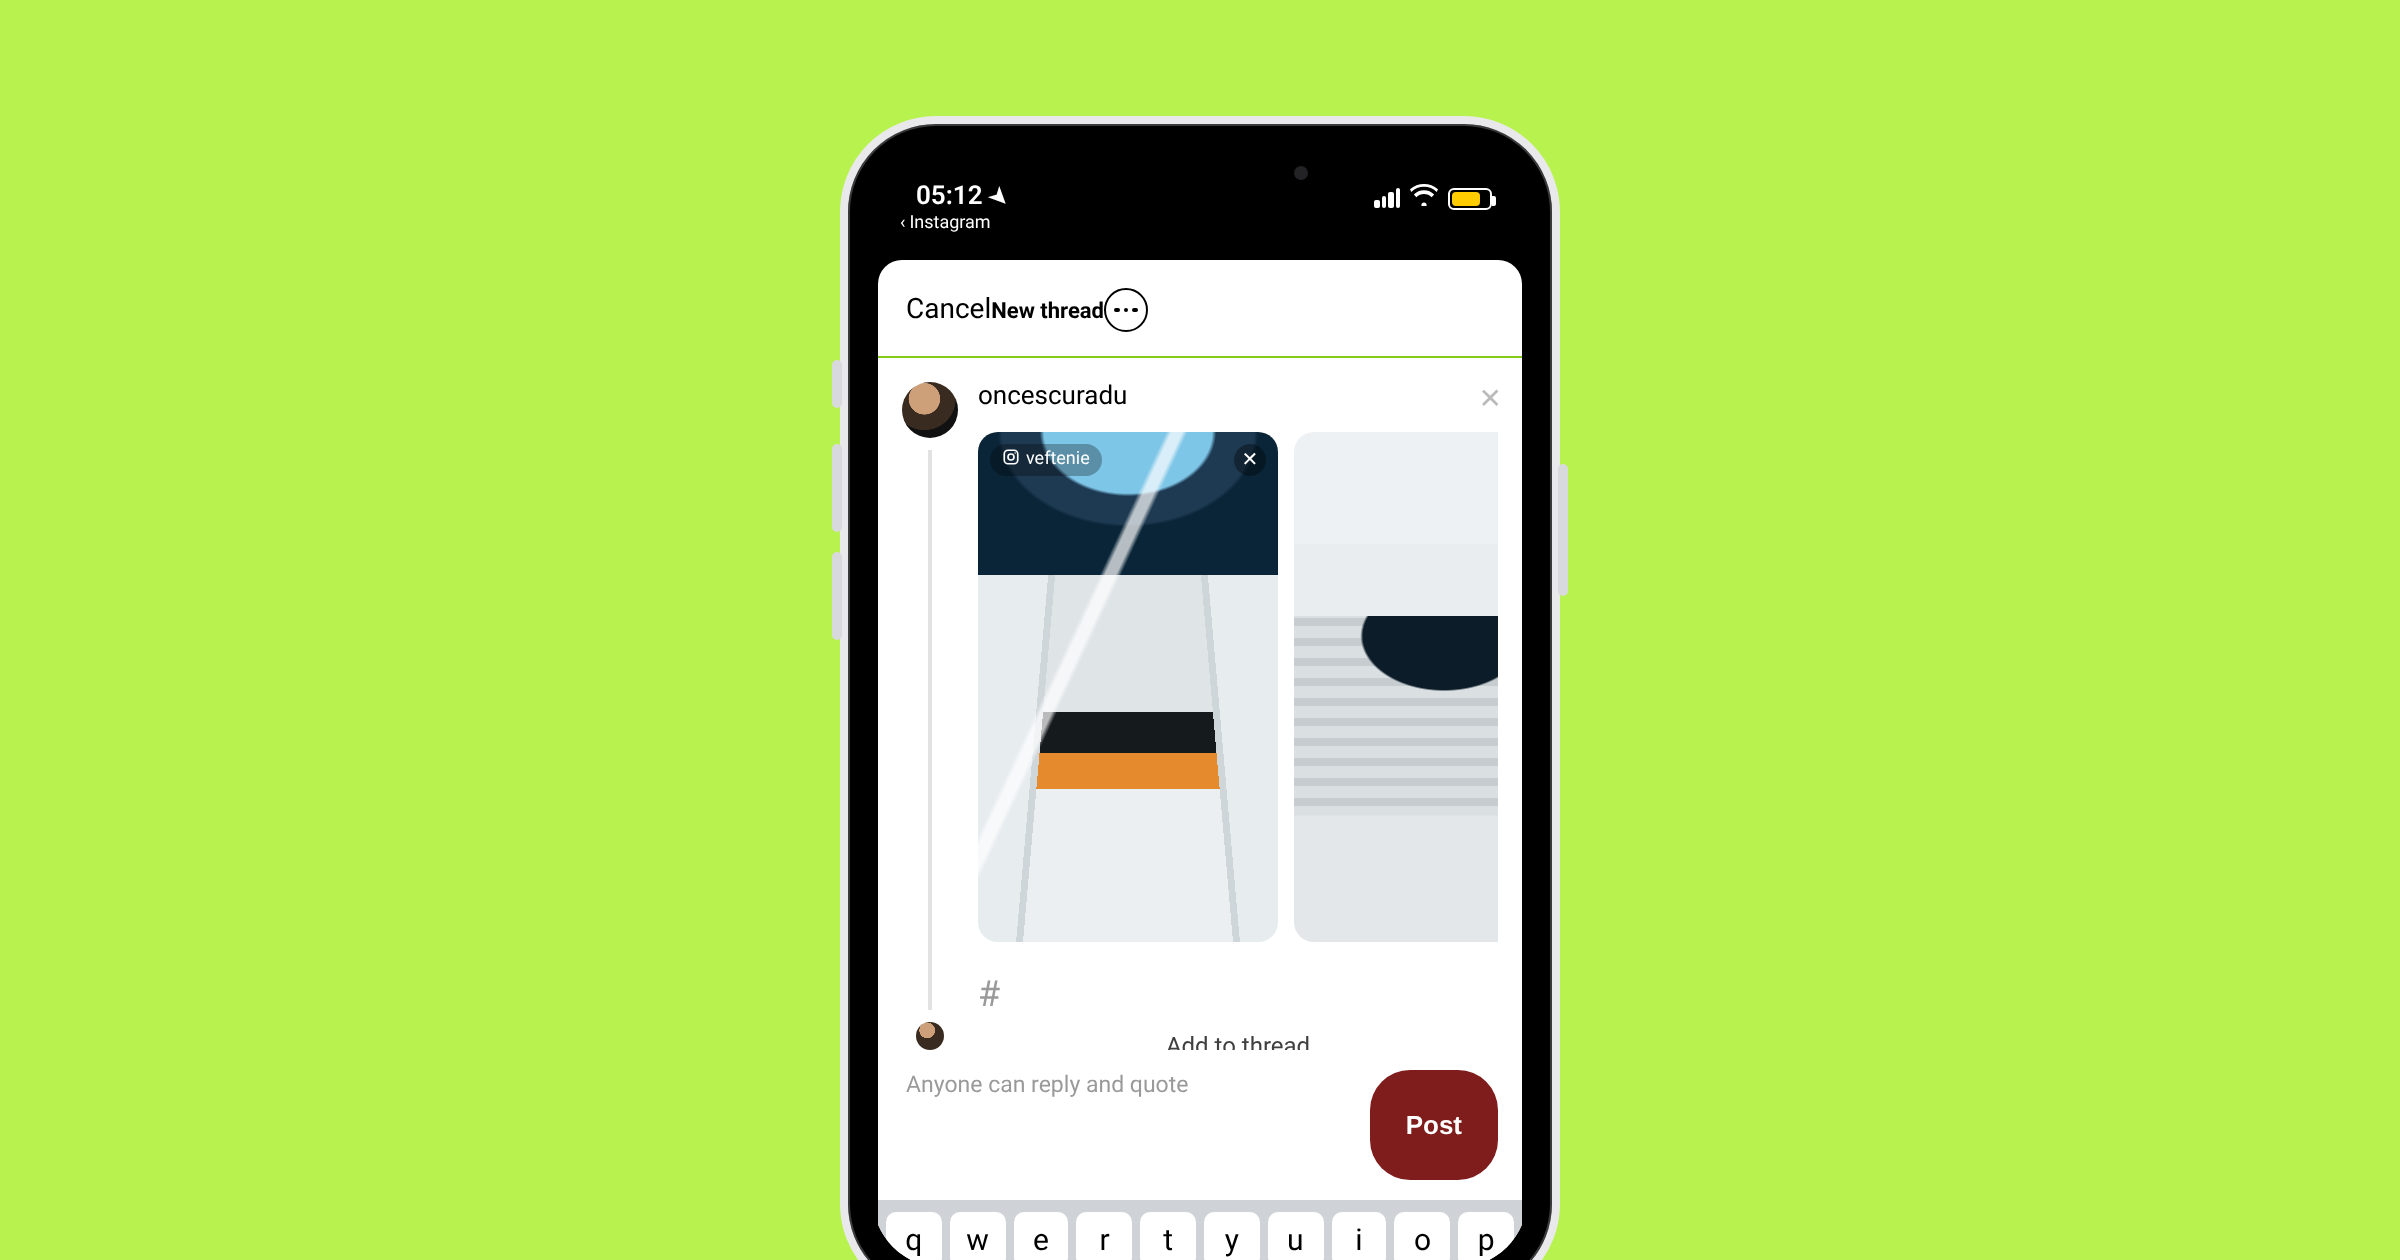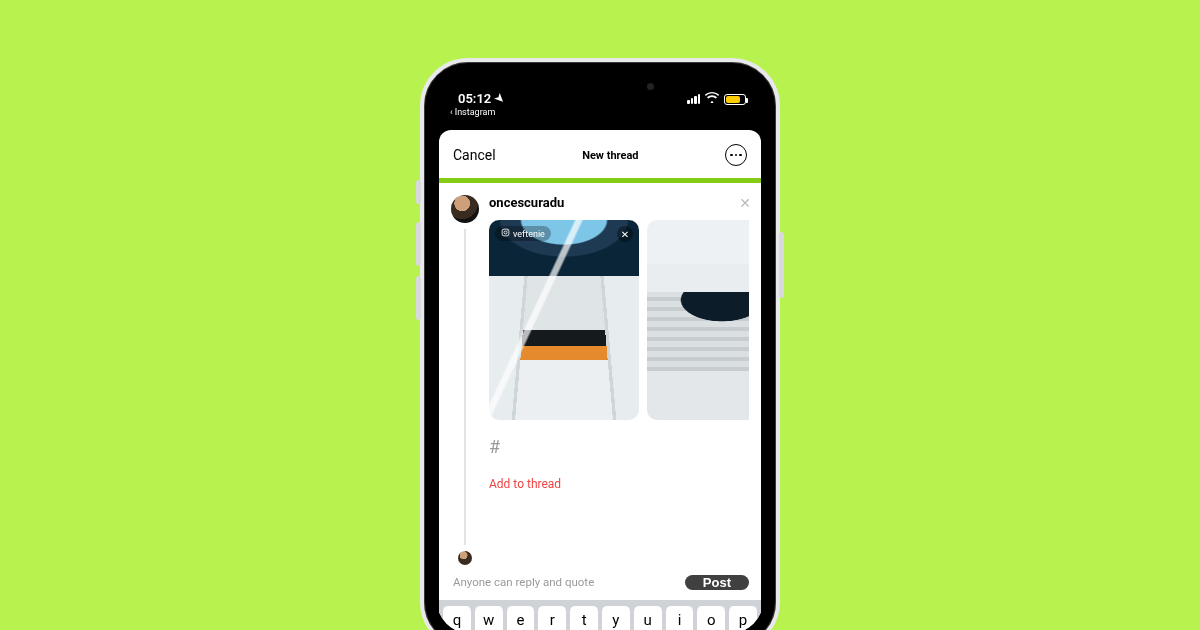--- a/index.html
+++ b/index.html
@@ -70,41 +70,41 @@
     color:#fff; font-size:9px; padding:1px 0 4px 14px; display:flex; align-items:center; gap:2px;
   }
   .back-app .chev{ font-size:9px;}
   .sheet {
     background:#fff; border-radius:12px 12px 0 0;
     position:absolute; left:3px; right:3px; top:56px; bottom:0;
     display:flex; flex-direction:column;
     overflow:hidden;
   }
   .sheet-header{
-    display:flex; align-items:center; justify-content:space-between;
-    padding: 14px 14px 12px; border-bottom:5px solid #84cc16;
+    display:flex; align-items:center; justify-content:flex-start;
+    padding: 14px 14px 12px; border-bottom:1px solid #84cc16;
   }
   .cancel{ font-size:14px; color:#000;}
   .title{ font-size:11px; font-weight:700; color:#000;}
   .more{ width:22px;height:22px;border:1.5px solid #000;border-radius:50%;display:flex;align-items:center;justify-content:center;}
   .more span{ width:2.5px;height:2.5px;border-radius:50%;background:#000;margin:0 1px;}
   .compose{
     flex:1; padding:12px 12px 0 12px; display:flex; gap:10px; overflow:hidden;
   }
   .av-col{ width:28px; display:flex; flex-direction:column; align-items:center;}
   .avatar{ width:28px;height:28px;border-radius:50%; background: radial-gradient(circle at 40% 30%, #cda07a 0 30%, #3a2b20 31% 60%, #111 61% 100%);}
   .thread-line{ flex:1; width:2px; background:#e2e2e2; margin-top:6px; margin-bottom:6px;}
   .avatar-small{ width:14px;height:14px;border-radius:50%; background: radial-gradient(circle at 40% 30%, #cda07a 0 30%, #3a2b20 31% 100%);}
   .content-col{ flex:1; min-width:0; position:relative;}
-  .uname{ font-weight:700; font-size:13px;}
+  .uname{ font-weight:400; font-size:13px;}
   .remove-x{ position:absolute; right:-2px; top:0; color:#bbb; font-size:14px;}
   .placeholder{ color:#9a9a9a; font-size:13px; margin-top:2px;}
   .caret{ display:inline-block; width:1px; height:14px; background:#2d6ad6; vertical-align:middle; margin-right:1px;}
   .attachments{ margin-top:10px; display:flex; gap:8px; overflow:hidden;}
-  .att{ width:150px; height:200px; border-radius:10px; overflow:hidden; position:relative; flex-shrink:0;}
+  .att{ width:150px; height:255px; border-radius:10px; overflow:hidden; position:relative; flex-shrink:0;}
   .att .badge{ position:absolute; top:6px; left:6px; background:rgba(0,0,0,.28); color:#fff; font-size:9px; padding:2px 6px; border-radius:10px; display:flex; align-items:center; gap:3px;}
   .att .close{ position:absolute; top:6px; right:6px; width:16px;height:16px;border-radius:50%;background:rgba(0,0,0,.35);color:#fff;display:flex;align-items:center;justify-content:center;font-size:10px;}
   
   .att.photo1{
     background:
       linear-gradient(115deg, rgba(255,255,255,.0) 0 35%, rgba(255,255,255,.7) 36% 38%, rgba(255,255,255,.0) 39%),
       radial-gradient(ellipse 140% 60% at 50% 0%, #7ec6e8 0 20%, #1e3a52 21% 30%, transparent 31%),
       linear-gradient(180deg, #0a2538 0 28%, transparent 28%),
       linear-gradient( 95deg, #e7ecef 0 24%, #cfd6da 24% 26%, transparent 26%),
       linear-gradient(-95deg, #e7ecef 0 24%, #cfd6da 24% 26%, transparent 26%),
@@ -113,29 +113,29 @@
   .att.photo2{
     background:
       linear-gradient(180deg, #eef1f3 0 22%, transparent 22%),
       repeating-linear-gradient(90deg, #0d2333 0 3px, #1d3b52 3px 6px) 0 0/100% 20% no-repeat,
       linear-gradient(180deg, #e9edef 20% 36%, transparent 36%),
       radial-gradient(ellipse 90% 35% at 50% 40%, #0c1c28 0 30%, transparent 31%),
       repeating-linear-gradient(180deg, #dadfe2 0 6px, #c6ccd0 6px 10px) 0 55%/100% 45% no-repeat,
       linear-gradient(180deg, #e3e7ea 36% 100%);
   }
   .hash-row{ margin-top:16px; color:#9a9a9a; font-size:18px;}
-  .add-thread{ margin-top:20px; color:#ef4444; font-size:12px;}
+  .add-thread{ margin-top:8px; color:#404040; font-size:12px;text-align:center;}
   .footer{
     display:flex; justify-content:space-between;
     padding: 10px 12px 10px 14px;
   }
   .reply-hint{ color:#9a9a9a; font-size:11.5px;}
   .post-btn{
-    background:#404040; color:#fff; font-weight:600; font-size:13px;
-    padding:0 18px; border-radius:20px; border:none;
+    background:#7f1d1d; color:#fff; font-weight:600; font-size:13px;
+    padding:20px 18px; border-radius:20px; border:none;
   }
   .keyboard{
     background:#cfd2d7; padding:6px 4px 0; display:flex; gap:4px; justify-content:center;
   }
   .key{
     background:#fff; border-radius:5px; box-shadow:0 1px 0 #8b8d91;
     width:29px; height:28px; display:flex; align-items:center; justify-content:center;
     font-size:15px; color:#000;
   }
 </style>

